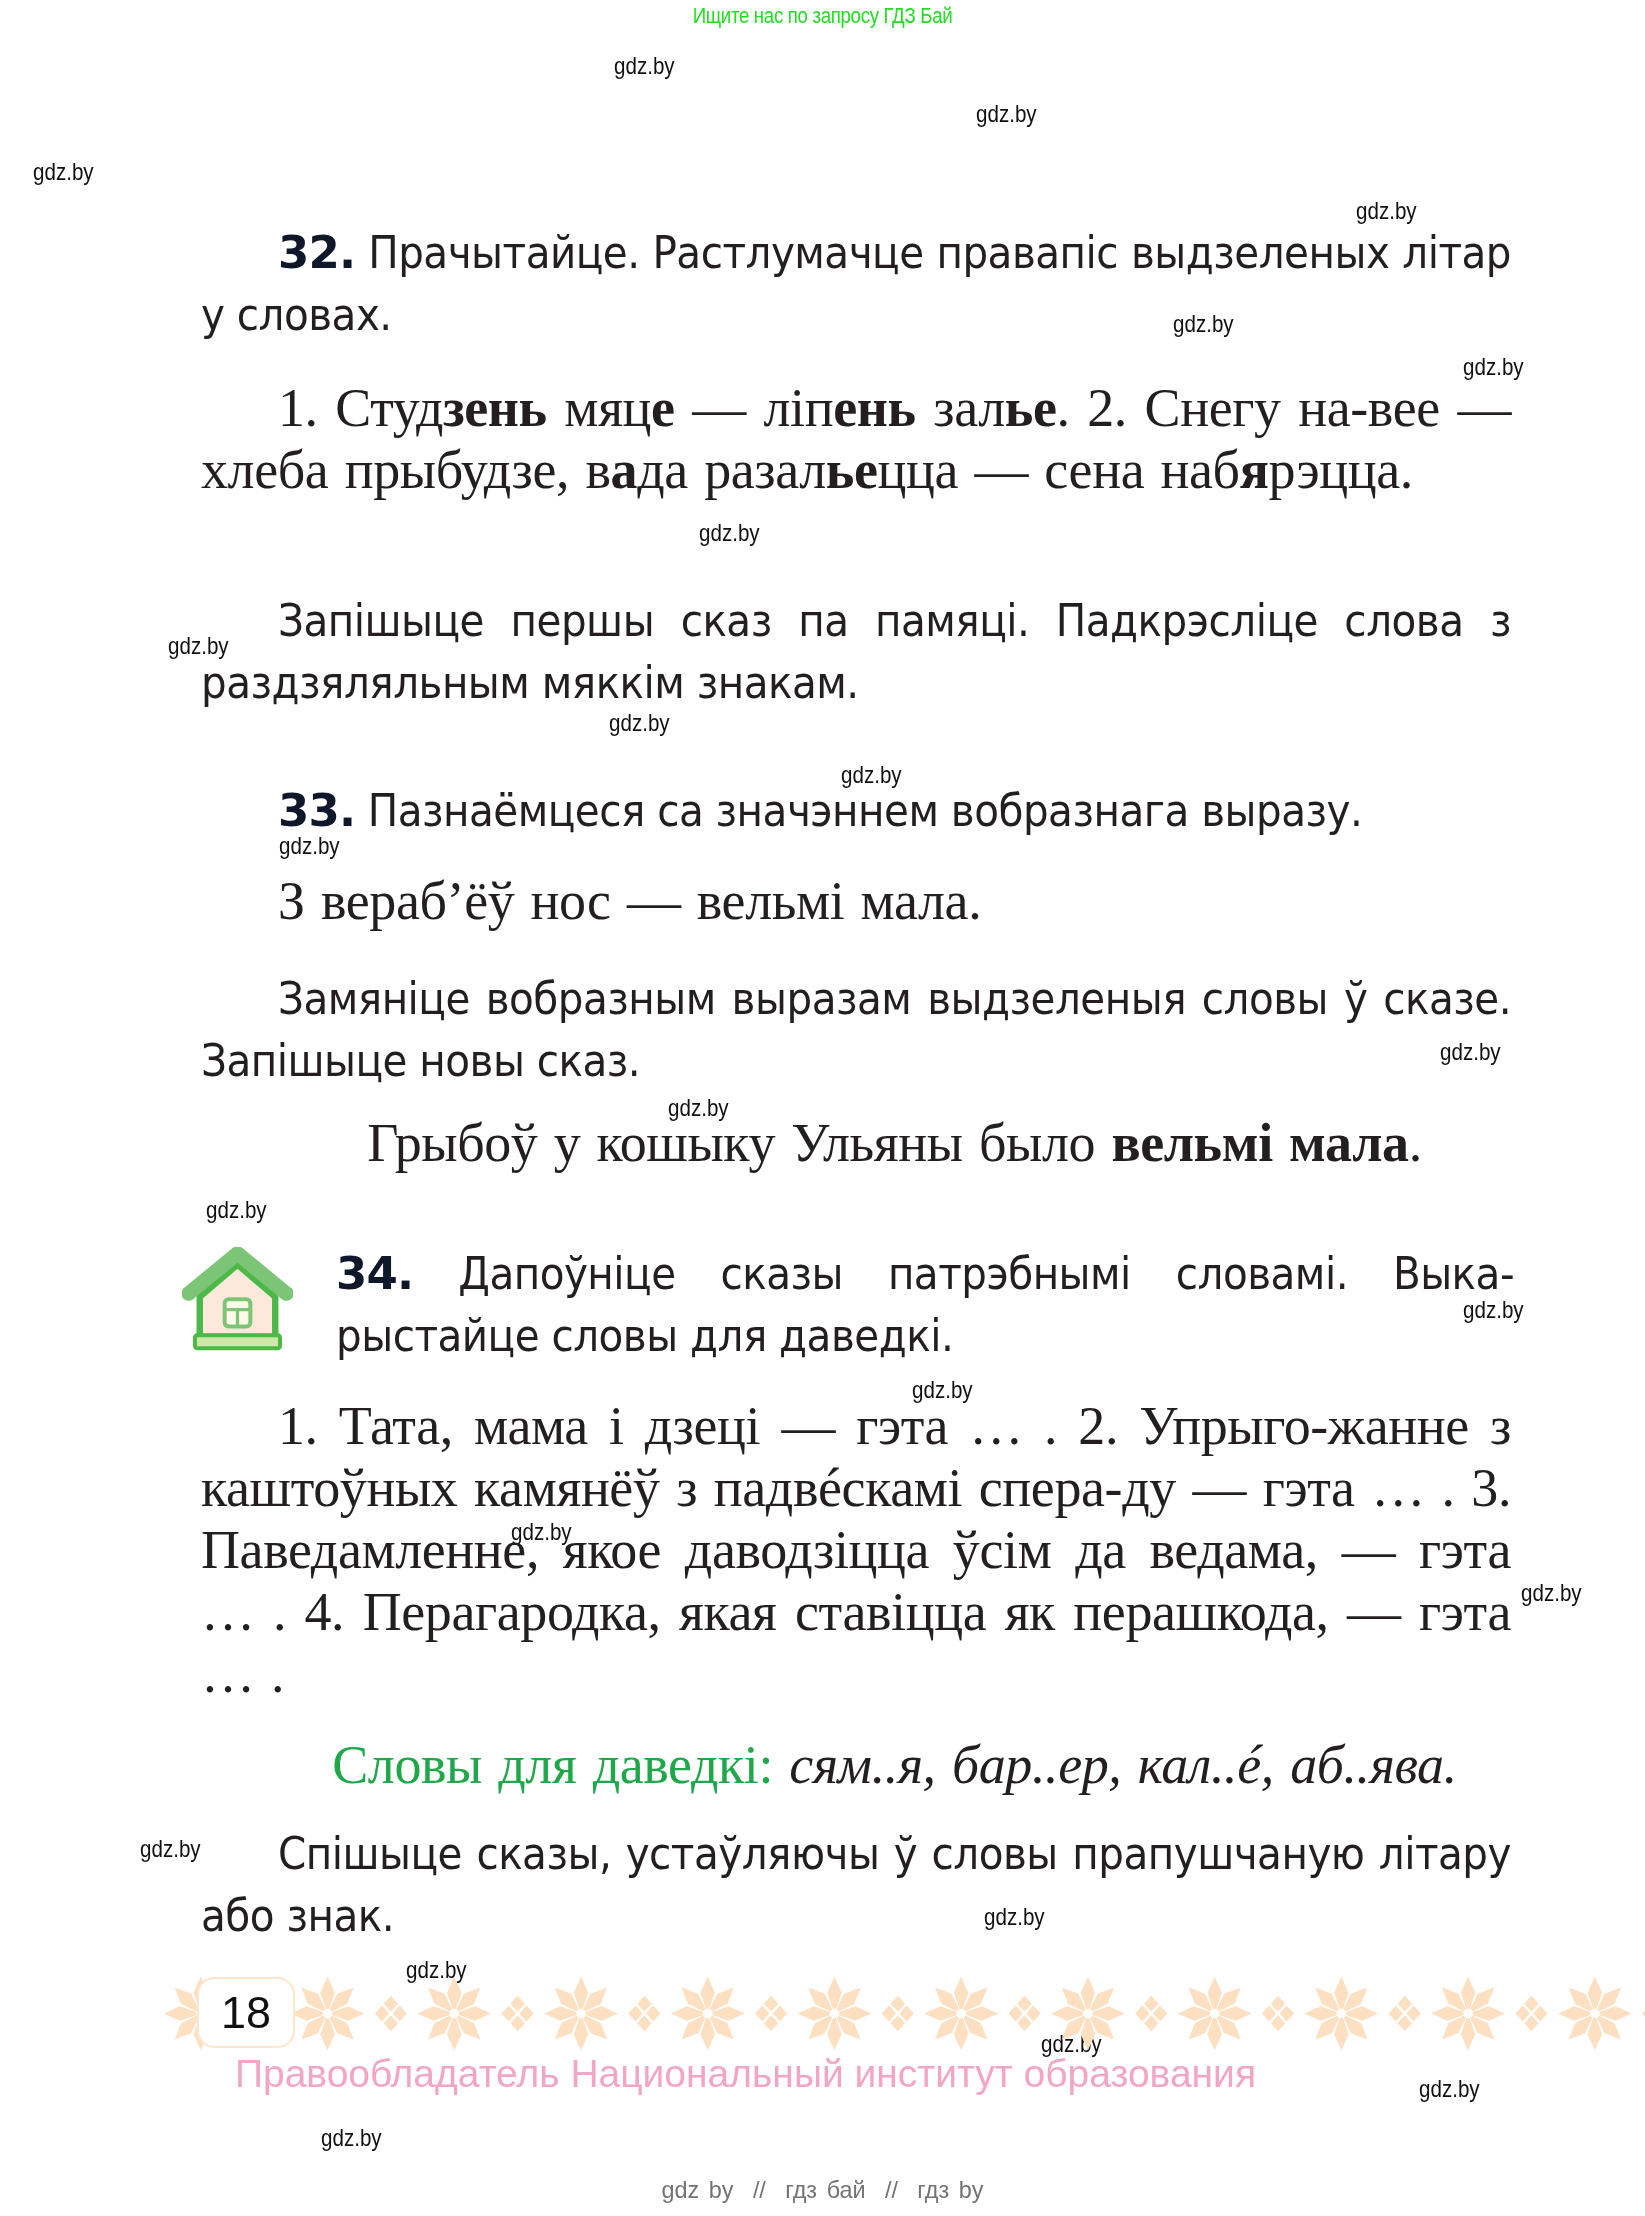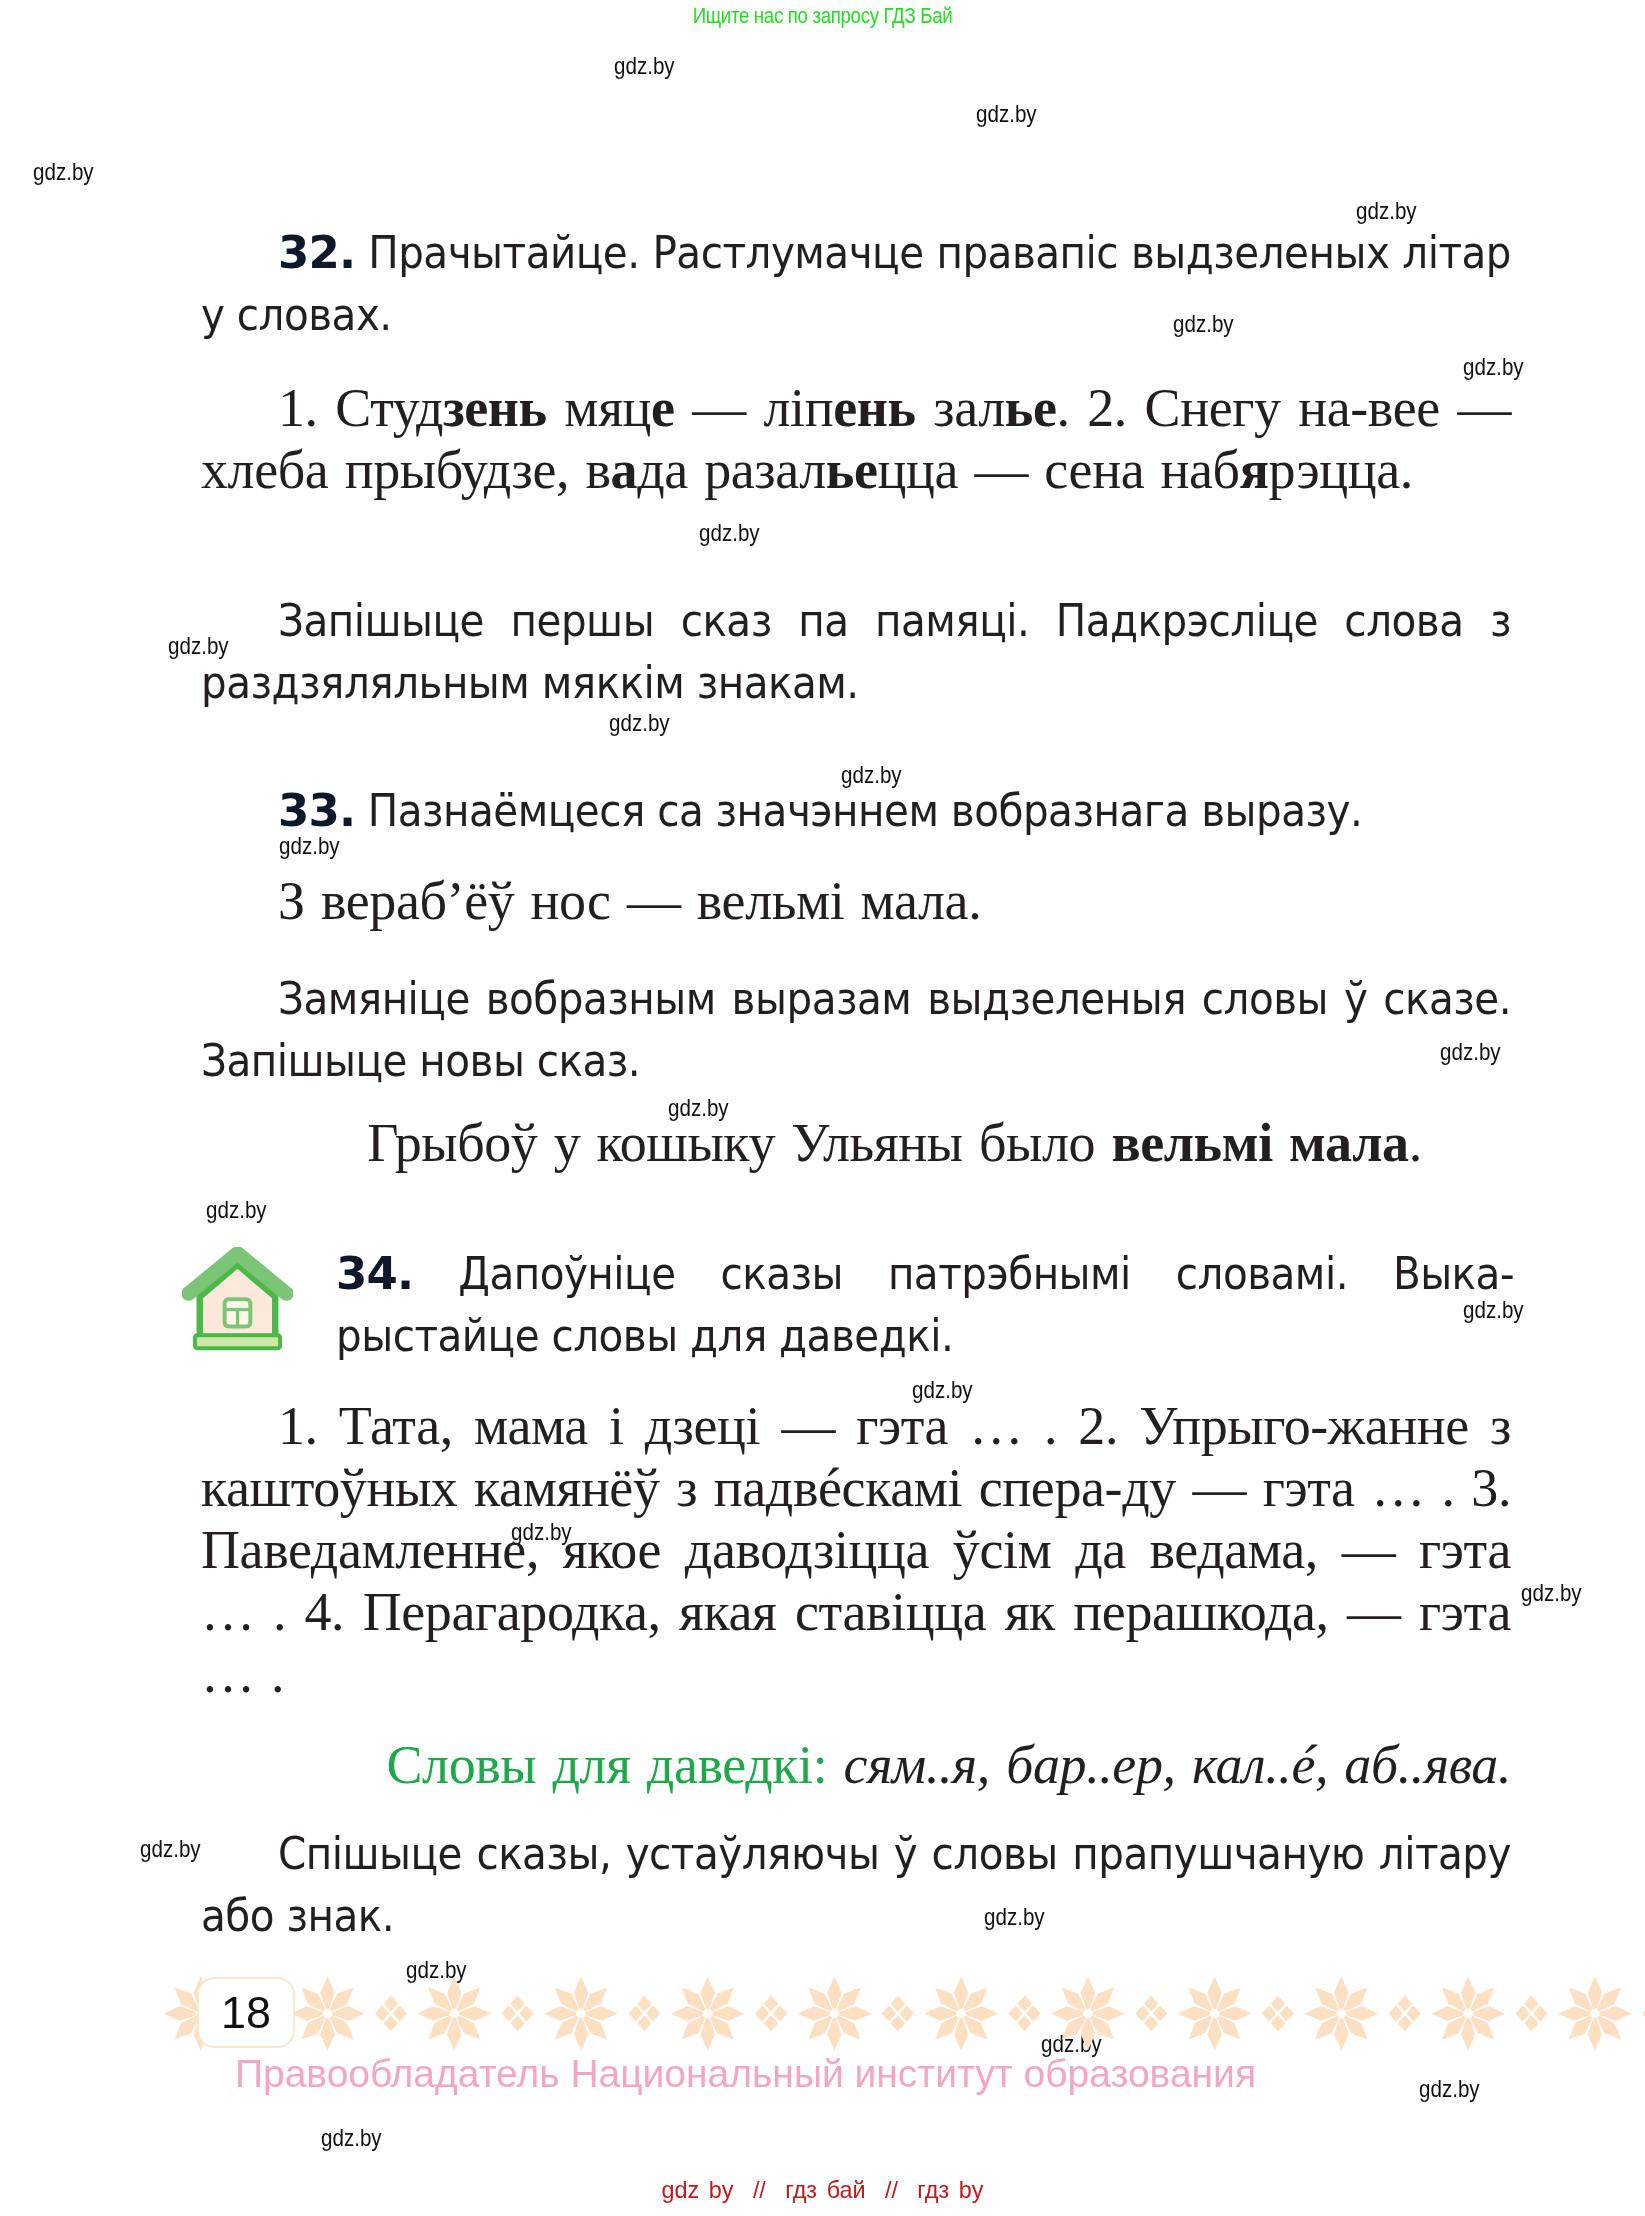--- a/index.html
+++ b/index.html
@@ -12,21 +12,21 @@
   .serif { font-family:Liberation Serif, serif; font-size:54px; letter-spacing:-0.4px; word-spacing:3.2px; }
   .indent { text-indent:77px; }
   .num { color:#0f172a; font-weight:bold; font-family:"DejaVu Sans", sans-serif; letter-spacing:-0.8px; }
   .b { font-weight:bold; }
   .green { color:#1ea84a; }
   .ital { font-style:italic; }
   .house { left:182px; top:1247px; width:111px; height:106px; }
   .footer-strip { left:153px; top:1975px; width:1492px; height:77px; }
   .page-box { left:197px; top:1977px; width:98px; height:71px; background:#ffffff; border:2.4px solid #fde6cc; border-radius:17.7px; box-sizing:border-box; display:flex; align-items:center; justify-content:center; font-family:"Liberation Sans", sans-serif; font-size:45px; color:#111; }
   .copyright { left:0; width:1645px; top:2052px; text-align:center; font-family:"Liberation Sans", sans-serif; font-size:39px; color:#f2a6c4; transform:translateX(-77px); }
-  .bottom-links { left:0; width:1645px; top:2177px; text-align:center; font-family:"Liberation Sans", sans-serif; font-size:23.4px; color:#b91c1c; word-spacing:3.2px; }
+  .bottom-links { left:0; width:1645px; top:2177px; text-align:center; font-family:"Liberation Sans", sans-serif; font-size:23.4px; color:#737373; word-spacing:3.2px; }
   .bottom-links span { margin:0 4.8px; }
 </style>
 </head>
 <body>
 
 <div class="abs top-banner">Ищите нас по запросу ГДЗ Бай</div>
 
 <div id="wm-layer">
     <div class="abs wm" style="left: 614px; top: 53px;">gdz.by</div>
     <div class="abs wm" style="left: 976px; top: 101px;">gdz.by</div>
@@ -87,21 +87,21 @@
   </svg>
 </div>
 
 <div class="abs sans" style="left:336px; width:1178px; top:1243px; font-size:45px; line-height:62px; text-align:justify;">
   <span class="num">34.</span>
   <span>Дапоўніце сказы патрэбнымі словамі. Выка-рыстайце словы для даведкі.</span>
 </div>
 
 <div class="abs para serif indent" style="top:1395px;">1. Тата, мама і дзеці — гэта … . 2. Упрыго-жанне з каштоўных камянёў з падвéскамі спера-ду — гэта … . 3. Паведамленне, якое даводзіцца ўсім да ведама, — гэта … . 4. Перагародка, якая ставіцца як перашкода, — гэта … .</div>
 
-<div class="abs para serif indent" style="top:1734px; text-align:right;">
+<div class="abs para serif indent" style="top:1734px; text-align:center;">
   <span class="green">Словы для даведкі:</span><span class="ital"> сям..я, бар..ер, кал..é, аб..ява.</span>
 </div>
 
 <div class="abs para sans indent" style="top:1823px;">Спішыце сказы, устаўляючы ў словы прапушчаную літару або знак.</div>
 
 <div class="abs footer-strip">
   <svg width="1492" height="77" viewBox="0 0 1853 96" id="ornament-svg">
       <polygon points="56,48 47,22 56,2 65,22" fill="#fde0c2" transform="rotate(0 56 48)"></polygon>
       <polygon points="56,48 47,22 56,2 65,22" fill="#fde0c2" transform="rotate(45 56 48)"></polygon>
       <polygon points="56,48 47,22 56,2 65,22" fill="#fde0c2" transform="rotate(90 56 48)"></polygon>

